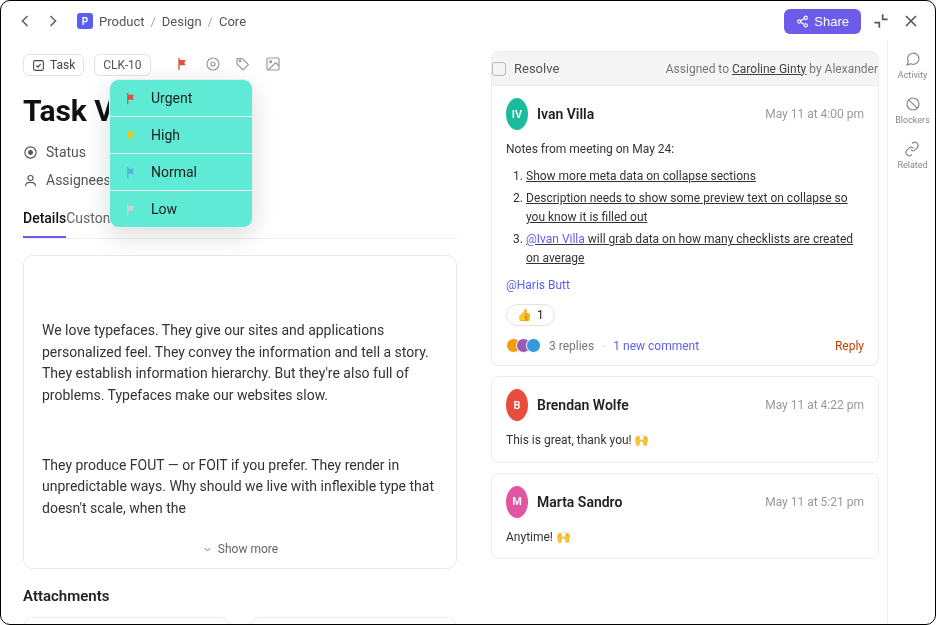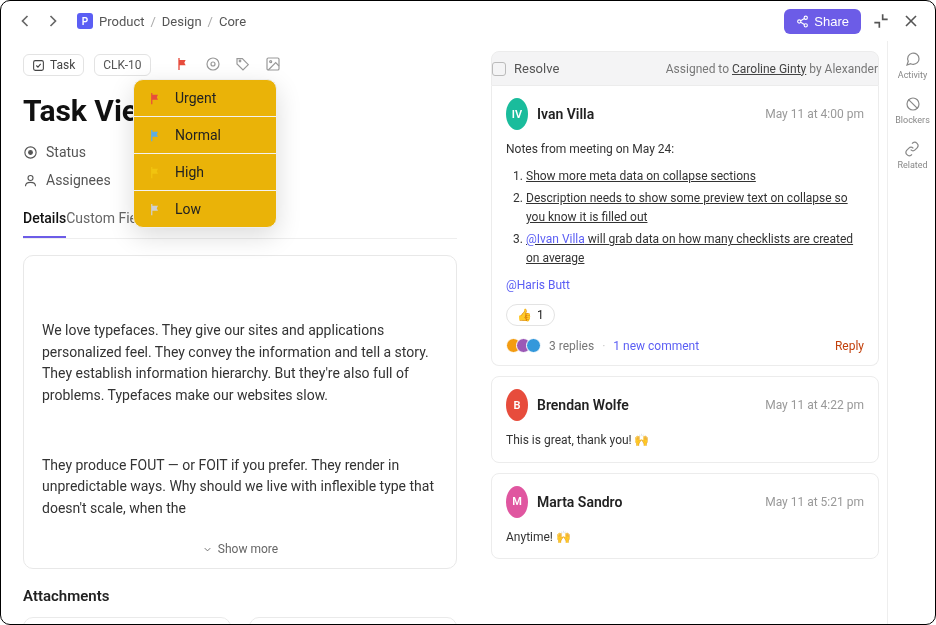--- a/index.html
+++ b/index.html
@@ -35,21 +35,21 @@
 .tab.active { color: #111; border-bottom: 2px solid #6c5ce7; font-weight: 500; }
 .desc-box { border: 1px solid #e8e8e8; border-radius: 10px; margin-top: 16px; padding: 16px 18px 8px 18px; font-size: 14px; color: #333; line-height: 1.55; position: relative; }
 .desc-box p { margin-bottom: 14px; margin-top: 48px; }
 .desc-fade { position: relative; }
 .show-more { display: flex; align-items: center; justify-content: center; gap: 5px; color: #666; font-size: 12px; padding: 6px 0 2px 0; cursor: pointer; }
 .attach-head { margin-top: 18px; font-size: 15px; font-weight: 600; color: #222; }
 .attach-grid { display: flex; gap: 18px; margin-top: 12px; }
 .attach-card { flex: 1; height: 140px; border: 1px solid #eaeaea; border-radius: 10px; display: flex; align-items: center; justify-content: center; color: #c8c8c8; }
 .attach-card svg { width: 26px; height: 26px; }
 
-.dropdown { position: absolute; top: 38px; left: 132px; width: 144px; background: #eab308; border: 1px solid #eee; border-radius: 10px; box-shadow: 0 8px 26px rgba(0,0,0,0.14); z-index: 50; overflow: hidden; }
+.dropdown { position: absolute; top: 38px; left: 108px; width: 144px; background: #5eead4; border: 1px solid #eee; border-radius: 10px; box-shadow: 0 8px 26px rgba(0,0,0,0.14); z-index: 50; overflow: hidden; }
 .dd-item { display: flex; align-items: center; gap: 12px; padding: 10px 14px; font-size: 14px; color: #222; cursor: pointer; }
 .dd-item + .dd-item { border-top: 1px solid #f2f2f2; }
 .dd-item svg { width: 15px; height: 15px; }
 
 .resolve-bar { background: #f4f4f5; border: 1px solid #ececec; border-radius: 8px 8px 0 0; padding: 9px 0; display: flex; align-items: center; justify-content: space-between; font-size: 13px; color: #555; }
 .resolve-left { display: flex; align-items: center; gap: 8px; }
 .resolve-left .cb { width: 14px; height: 14px; border: 1.5px solid #bbb; border-radius: 3px; }
 .assigned { font-size: 12px; color: #777; }
 .assigned .u { color: #444; text-decoration: underline; }
 .thread { border: 1px solid #ececec; border-top: none; border-radius: 0 0 8px 8px; padding: 12px 14px; }
@@ -161,30 +161,30 @@
     </div>
 
     <div class="dropdown">
       <div class="dd-item">
         <svg viewBox="0 0 24 24" fill="#e74c3c">
             <path d="M5 3v18h2v-7h9l-2-4 2-4H7V3H5z"></path>
           </svg>
         <span>Urgent</span>
       </div>
       <div class="dd-item">
+        <svg viewBox="0 0 24 24" fill="#f1c40f">
+            <path d="M5 3v18h2v-7h9l-2-4 2-4H7V3H5z"></path>
+          </svg>
+        <span>High</span>
+      </div>
+      <div class="dd-item">
         <svg viewBox="0 0 24 24" fill="#5dade2">
             <path d="M5 3v18h2v-7h9l-2-4 2-4H7V3H5z"></path>
           </svg>
         <span>Normal</span>
-      </div>
-      <div class="dd-item">
-        <svg viewBox="0 0 24 24" fill="#f1c40f">
-            <path d="M5 3v18h2v-7h9l-2-4 2-4H7V3H5z"></path>
-          </svg>
-        <span>High</span>
       </div>
       <div class="dd-item">
         <svg viewBox="0 0 24 24" fill="#cfcfcf">
             <path d="M5 3v18h2v-7h9l-2-4 2-4H7V3H5z"></path>
           </svg>
         <span>Low</span>
       </div>
     </div>
 
     <h1 class="title">Task View</h1>

